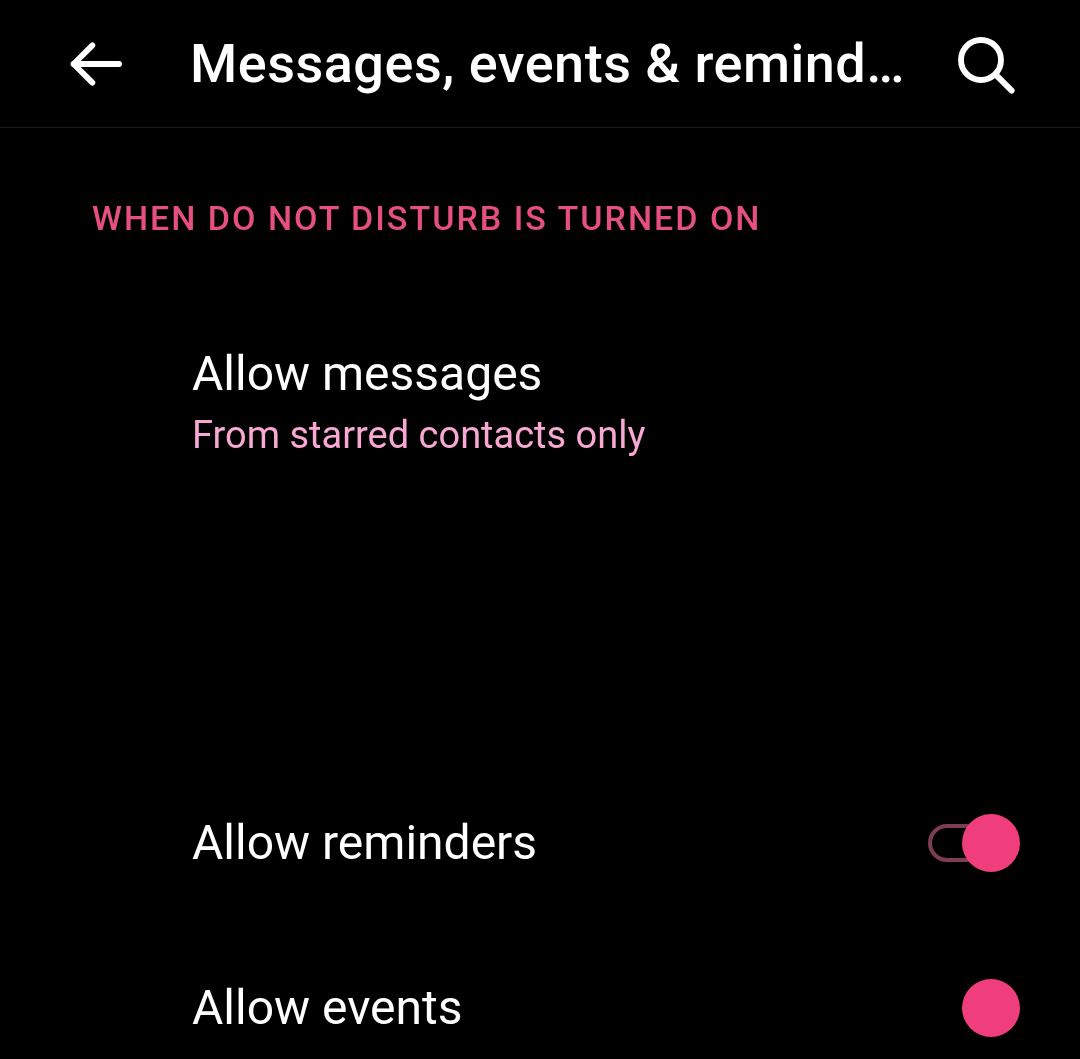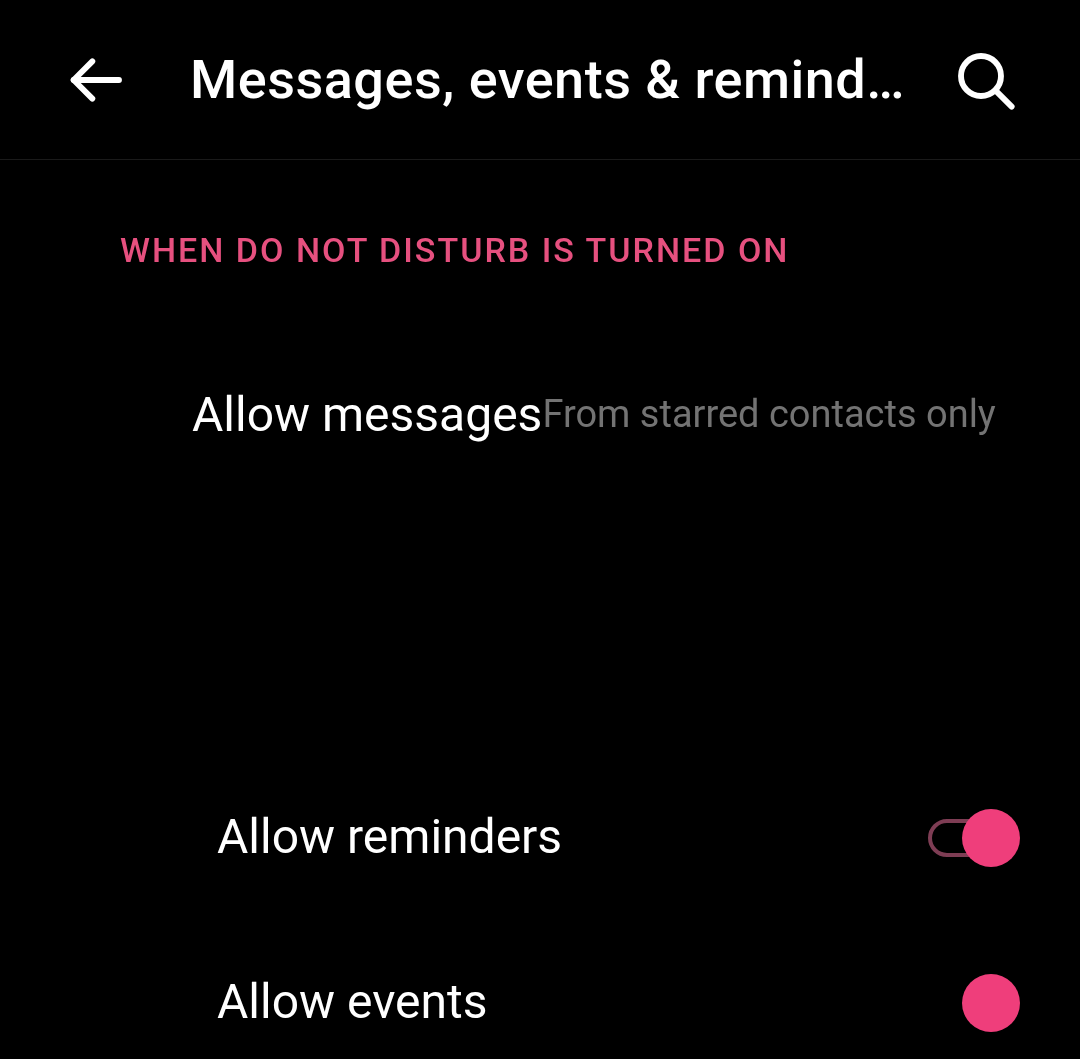--- a/index.html
+++ b/index.html
@@ -11,21 +11,21 @@
       background-color: #000000;
       color: #ffffff;
       font-family: Roboto, -apple-system, BlinkMacSystemFont, "Segoe UI", Arial, sans-serif;
       width: 1080px;
       height: 1059px;
       overflow: hidden;
     }
     .header {
       display: flex;
       align-items: center;
-      height: 160px;
+      height: 128px;
       padding: 0 60px 0 60px;
       border-bottom: 1px solid #1a1a1a;
     }
     .back-btn {
       width: 70px;
       height: 70px;
       display: flex;
       align-items: center;
       justify-content: center;
       cursor: pointer;
@@ -50,49 +50,48 @@
       cursor: pointer;
     }
     .content {
       padding-top: 70px;
     }
     .section-header {
       color: #e6507f;
       font-size: 34px;
       font-weight: 500;
       letter-spacing: 2px;
-      padding: 0 0 0 120px;
+      padding: 0 0 0 92px;
       margin-bottom: 70px;
     }
     .setting-row {
       display: flex;
       align-items: center;
       padding: 35px 60px 35px 192px;
       cursor: pointer;
       min-height: 150px;
     }
     .setting-row.toggle-row {
       min-height: 165px;
-      margin-left: 25px;
     }
     .setting-text {
       flex: 1;
       display: flex;
-      flex-direction: row;
+      flex-direction: column;
     }
     .setting-title {
       font-size: 48px;
       font-weight: 400;
       color: #ffffff;
       line-height: 1.3;
     }
     .setting-subtitle {
       font-size: 38px;
       font-weight: 400;
-      color: #737373;
+      color: #f9a8d4;
       line-height: 1.3;
       margin-top: 6px;
     }
     .spacer-large {
       height: 65px;
     }
     .spacer-med {
       height: 50px;
     }
     .toggle {

